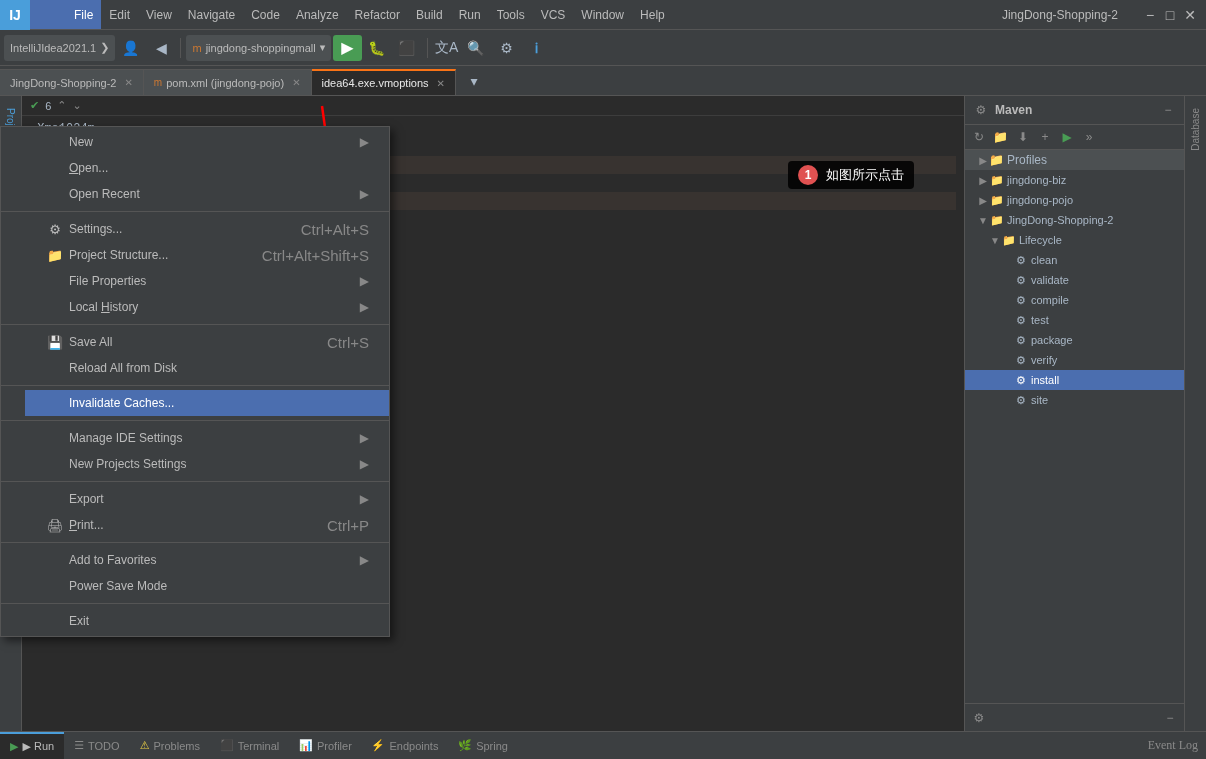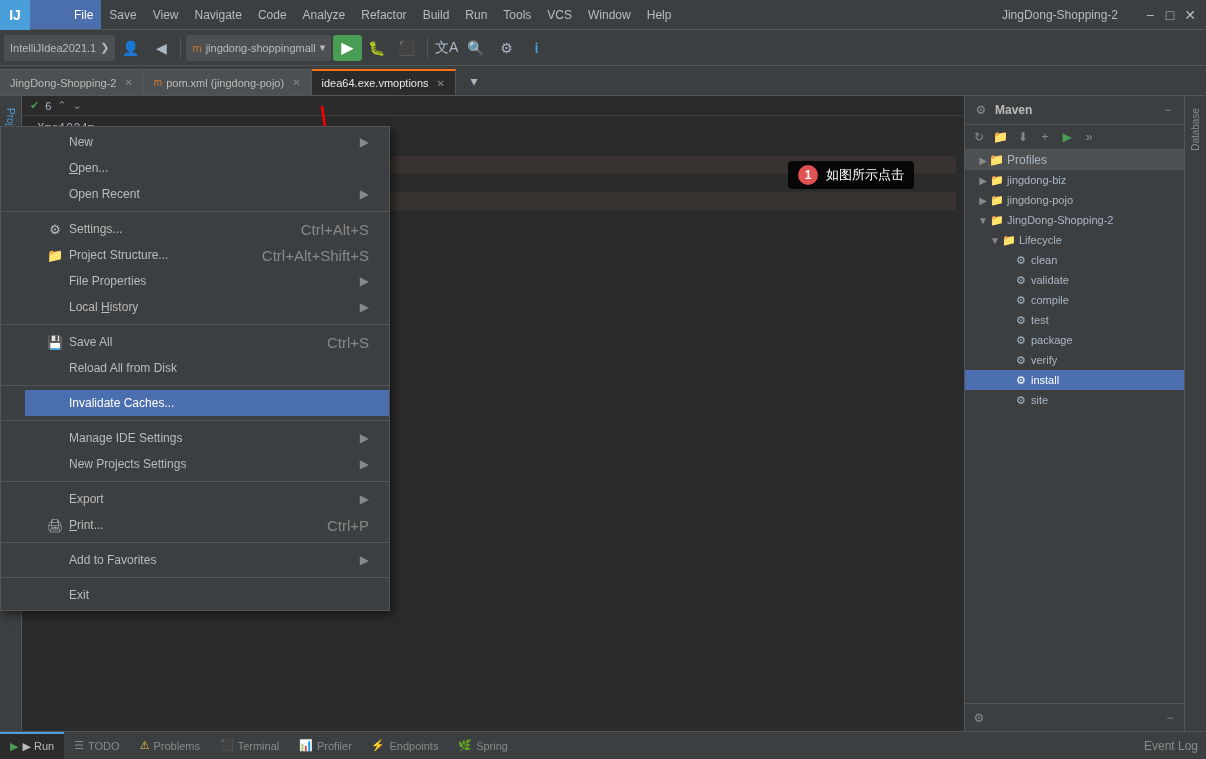--- a/index.html
+++ b/index.html
@@ -81,21 +81,21 @@
     
     #arrow-overlay { position: absolute; top: 0; left: 0; width: 100%; height: 100%; pointer-events: none; z-index: 50; }
   </style>
 </head>
 <body>
 
 <div id="menubar">
   <div class="app-icon">IJ</div>
   <div class="menu-items">
     <div class="menu-item active">File</div>
-    <div class="menu-item">Save</div>
+    <div class="menu-item">Edit</div>
     <div class="menu-item">View</div>
     <div class="menu-item">Navigate</div>
     <div class="menu-item">Code</div>
     <div class="menu-item">Analyze</div>
     <div class="menu-item">Refactor</div>
     <div class="menu-item">Build</div>
     <div class="menu-item">Run</div>
     <div class="menu-item">Tools</div>
     <div class="menu-item">VCS</div>
     <div class="menu-item">Window</div>
@@ -404,20 +404,24 @@
         <span class="shortcut">Ctrl+P</span>
       </div>
     </div>
     <div class="menu-separator"></div>
     <div class="menu-section">
       <div class="menu-row">
         <span class="menu-icon"></span>
         <span>Add to Favorites</span>
         <span class="arrow">▶</span>
       </div>
+      <div class="menu-row">
+        <span class="menu-icon"></span>
+        <span>Power Save Mode</span>
+      </div>
     </div>
     <div class="menu-separator"></div>
     <div class="menu-section">
       <div class="menu-row">
         <span class="menu-icon"></span>
         <span>Exit</span>
       </div>
     </div>
   </div>
 
@@ -447,17 +451,17 @@
     </div>
     <div class="bottom-tab">
       <span>⚡</span>
       <span>Endpoints</span>
     </div>
     <div class="bottom-tab">
       <span>🌿</span>
       <span>Spring</span>
     </div>
     <div style="margin-left:auto;display:flex;align-items:center;gap:4px;padding-right:8px;">
-      <span style="color:#8a8a8a;cursor:pointer;">Event Log</span>
+      <span style="color:#8a8a8a;cursor:pointer;font-family:Liberation Serif, serif;">Event Log</span>
     </div>
   </div>
 
 </div>
 
 </body></html>

